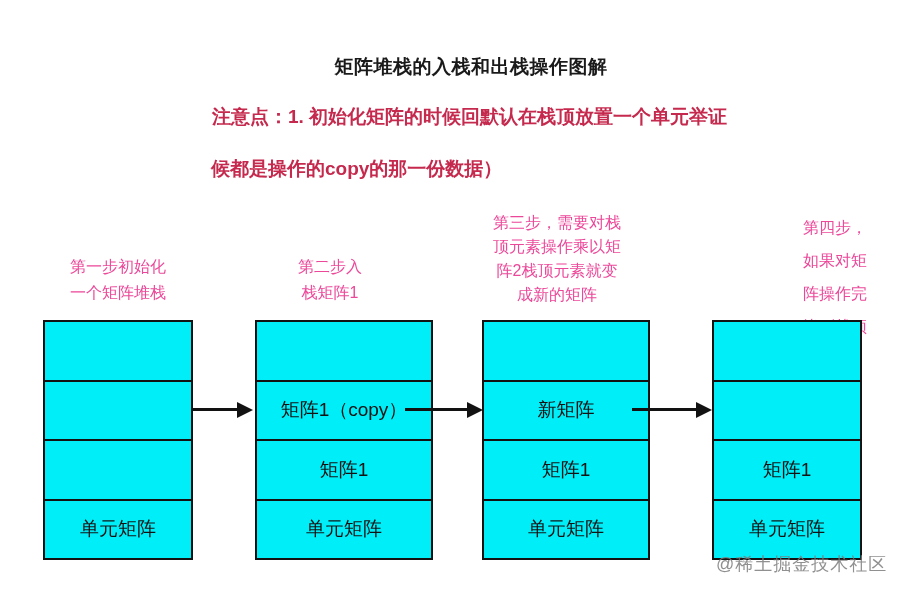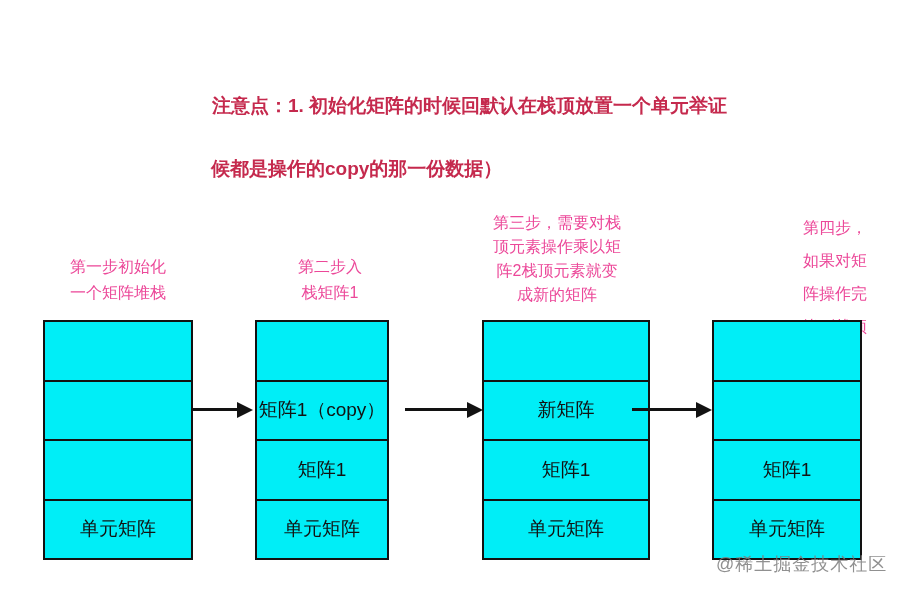--- a/index.html
+++ b/index.html
@@ -20,21 +20,21 @@
     letter-spacing:0.5px;
     white-space:nowrap;
   }
   .note{
     position:absolute;
     font-size:19px;
     font-weight:600;
     color:#c5294d;
     white-space:nowrap;
   }
-  .note1{left:212px;top:93px;}
+  .note1{left:212px;top:104px;}
   .note2{left:289px;top:130px;}
   .note3{left:211px;top:156px;text-align:center;}
   .step-label{
     position:absolute;
     transform:translateX(-50%);
     text-align:center;
     white-space:pre-line;
     font-size:16px;
     font-weight:500;
     color:#ec4899;
@@ -47,21 +47,21 @@
     position:absolute;
     top:320px;
     height:240px;
     box-sizing:border-box;
     border:2px solid #121212;
     background:#00eef7;
     display:flex;
     flex-direction:column;
   }
   .st1{left:43px;width:150px;}
-  .st2{left:255px;width:134px;}
+  .st2{left:255px;width:178px;}
   .st3{left:482px;width:168px;}
   .st4{left:712px;width:150px;}
   .cell{
     flex:1;
     display:flex;
     align-items:center;
     justify-content:center;
     font-size:19px;
     font-weight:500;
     color:#121212;
@@ -93,20 +93,21 @@
     white-space:nowrap;
     z-index:5;
     text-align:center;
   }
 </style>
 </head>
 <body>
 
 <div class="canvas">
 
+  <div class="title">矩阵堆栈的入栈和出栈操作图解</div>
 
   <div class="note note1">注意点：1. 初始化矩阵的时候回默认在栈顶放置一个单元举证</div>
   <div class="note note3">候都是操作的copy的那一份数据）</div>
 
   <div class="step-label sl1">第一步初始化
 一个矩阵堆栈</div>
   <div class="step-label sl2">第二步入
 栈矩阵1</div>
   <div class="step-label sl3">第三步，需要对栈
 顶元素操作乘以矩

